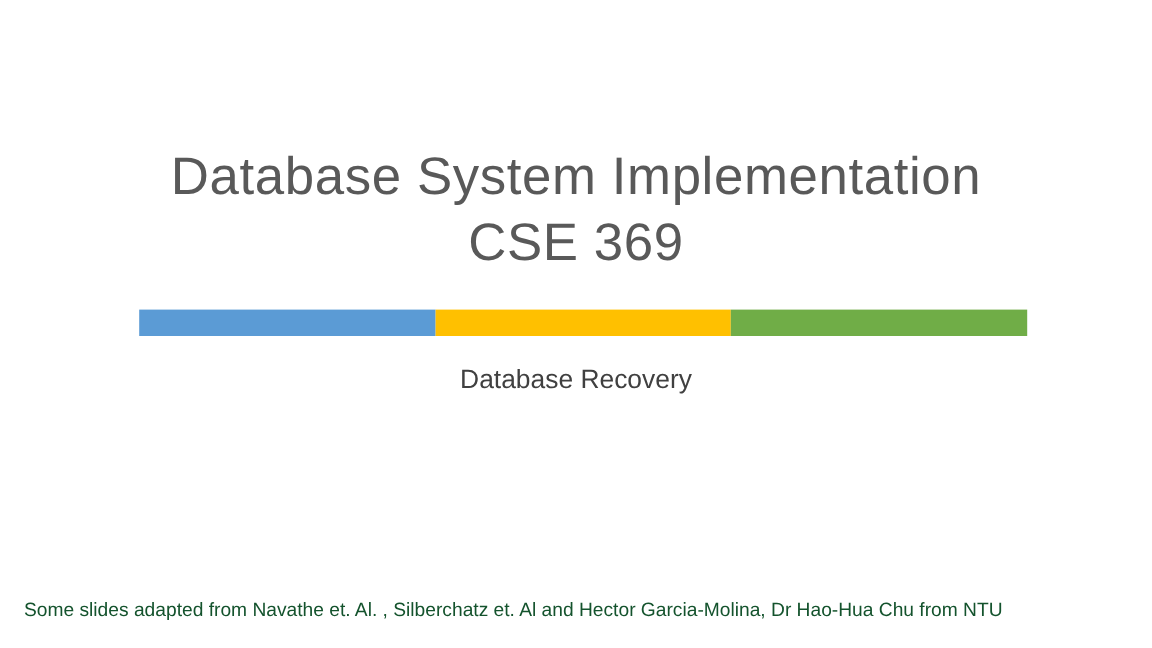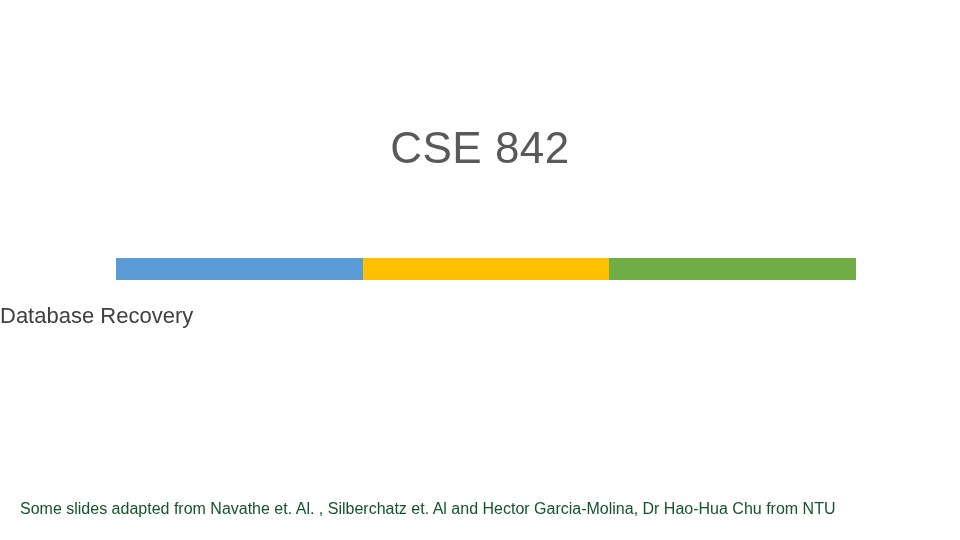--- a/index.html
+++ b/index.html
@@ -33,42 +33,43 @@
   }
   .seg { height: 100%; }
   .seg-blue   { background: #5B9BD5; flex: 1; }
   .seg-yellow { background: #FFC000; flex: 1; }
   .seg-green  { background: #70AD47; flex: 1; }
   .subtitle {
     position: absolute;
     top: 303px;
     left: 0;
     width: 960px;
-    text-align: left;
+    text-align: center;
     font-size: 22px;
     color: #404040;
     font-weight: 400;
   }
   .footer-note {
     position: absolute;
     bottom: 22px;
     left: 20px;
     width: 920px;
     font-size: 16px;
     color: #14532d;
     font-weight: 400;
   }
 </style>
 </head>
 <body>
 
 <div class="slide">
 
   <div class="title-block">
-    <div class="title-line">CSE 842</div>
+    <div class="title-line">Database System Implementation</div>
+    <div class="title-line">CSE 369</div>
   </div>
 
   <div class="color-bar">
     <div class="seg seg-blue"></div>
     <div class="seg seg-yellow"></div>
     <div class="seg seg-green"></div>
   </div>
 
   <div class="subtitle">Database Recovery</div>
 

